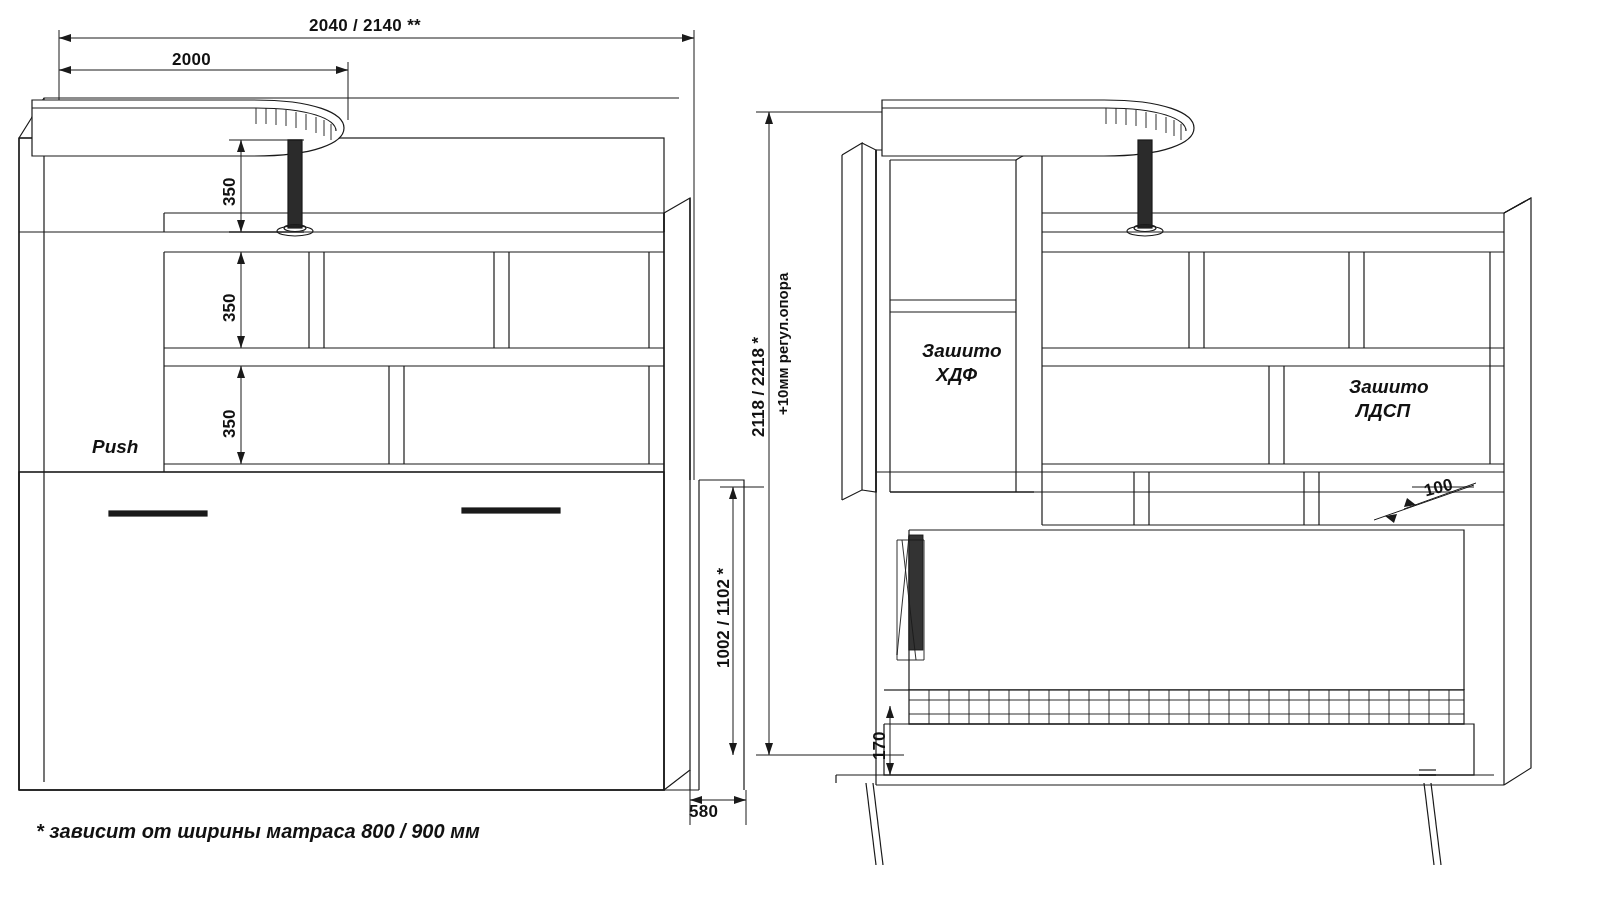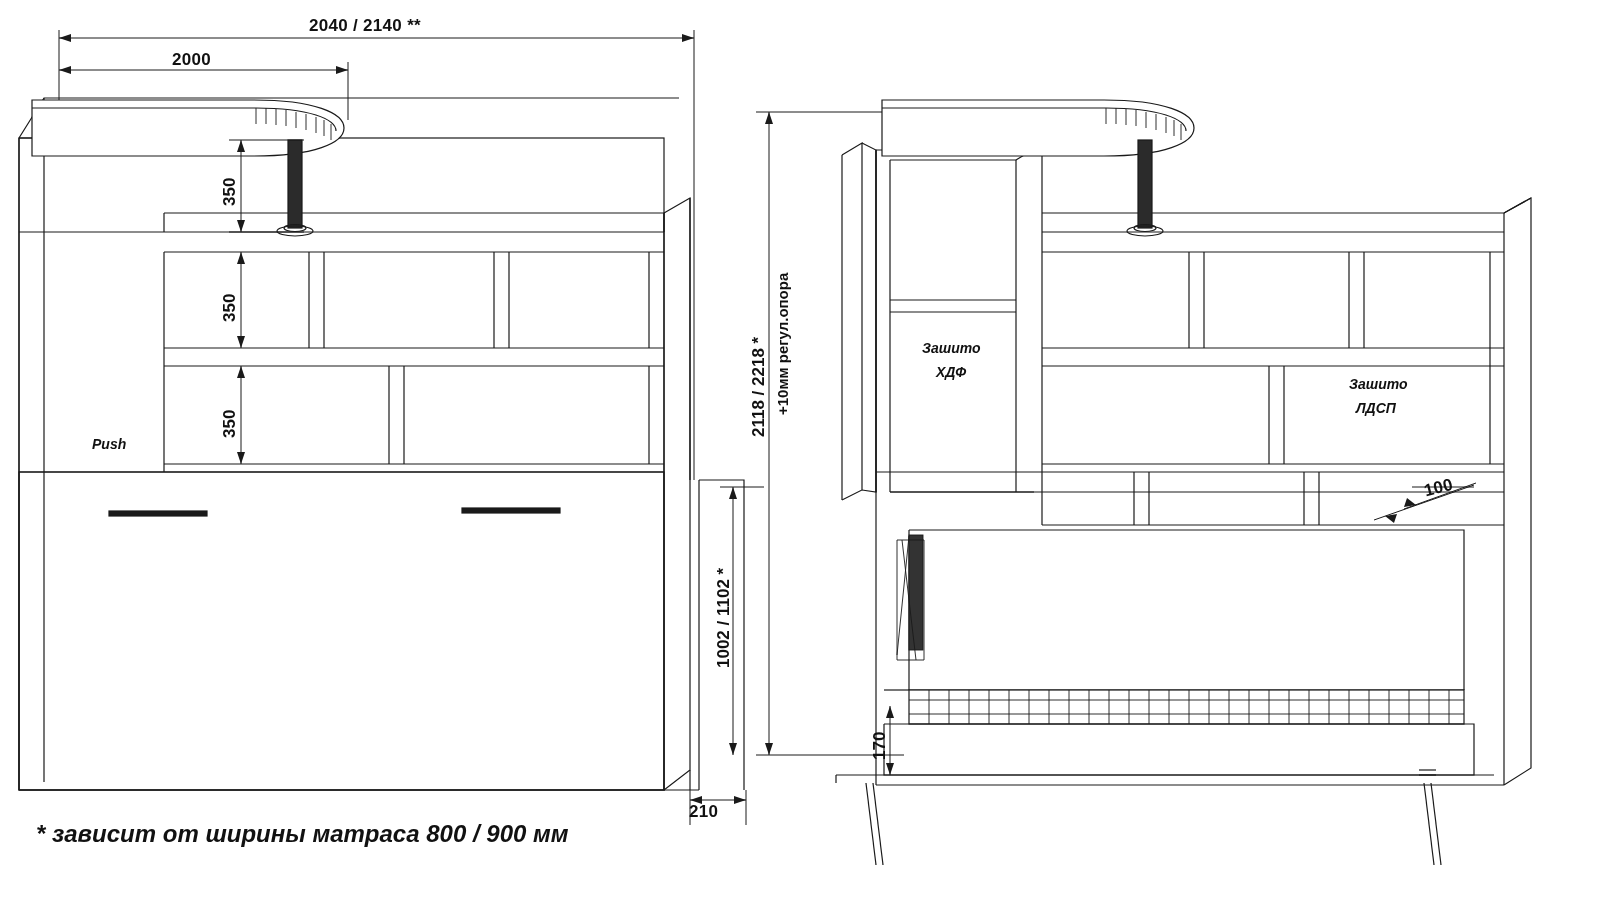--- a/index.html
+++ b/index.html
@@ -6,22 +6,22 @@
   body{
     width:1600px;height:898px;background:#ffffff;
     font-family:"Liberation Sans", sans-serif;
     color:#111;overflow:hidden;position:relative;
   }
   .stage{position:absolute;left:4px;top:0;width:1600px;height:642px;}
   svg.draw{position:absolute;left:0;top:0;width:1600px;height:898px;}
   .lbl{position:absolute;font-family:"Liberation Sans", sans-serif;white-space:nowrap;}
   .dim{font-size:17px;font-weight:bold;letter-spacing:.3px;}
   .dimv{font-size:17px;font-weight:bold;transform-origin:0 0;}
-  .ital{font-style:italic;font-weight:bold;font-size:14px;}
-  .note{font-style:italic;font-weight:bold;font-size:24px;}
+  .ital{font-style:italic;font-weight:bold;font-size:19px;}
+  .note{font-style:italic;font-weight:bold;font-size:20px;}
   .small{font-size:15px;font-weight:bold;}
 </style>
 </head>
 <body>
 
 <div class="stage">
 
 <svg class="draw" viewBox="0 0 1600 898">
   <g fill="none" stroke="#1a1a1a" stroke-width="1.2" stroke-linejoin="miter" stroke-linecap="butt">
 
@@ -293,21 +293,21 @@
 
 <div class="lbl dimv" style="left:216px;top:206px;transform:rotate(-90deg);">350</div>
 <div class="lbl dimv" style="left:216px;top:322px;transform:rotate(-90deg);">350</div>
 <div class="lbl dimv" style="left:216px;top:438px;transform:rotate(-90deg);">350</div>
 
 <div class="lbl ital" style="left:88px;top:436px;">Push</div>
 
 <div class="lbl dimv" style="left:745px;top:437px;transform:rotate(-90deg);font-size:17px;font-weight:bold;">2118 / 2218 *</div>
 <div class="lbl dimv small" style="left:770px;top:415px;transform:rotate(-90deg);">+10мм регул.опора</div>
 <div class="lbl dimv" style="left:710px;top:668px;transform:rotate(-90deg);">1002 / 1102 *</div>
-<div class="lbl dim" style="left:685px;top:802px;">210</div>
+<div class="lbl dim" style="left:685px;top:802px;">580</div>
 
 <div class="lbl ital" style="left:918px;top:340px;">Зашито</div>
 <div class="lbl ital" style="left:932px;top:364px;">ХДФ</div>
 <div class="lbl ital" style="left:1345px;top:376px;">Зашито</div>
 <div class="lbl ital" style="left:1352px;top:400px;">ЛДСП</div>
 
 <div class="lbl dim" style="left:1420px;top:478px;transform:rotate(-14deg);">100</div>
 <div class="lbl dimv" style="left:866px;top:760px;transform:rotate(-90deg);">170</div>
 
 <div class="lbl note" style="left:32px;top:820px;">*  зависит от ширины матраса 800 / 900 мм</div>

